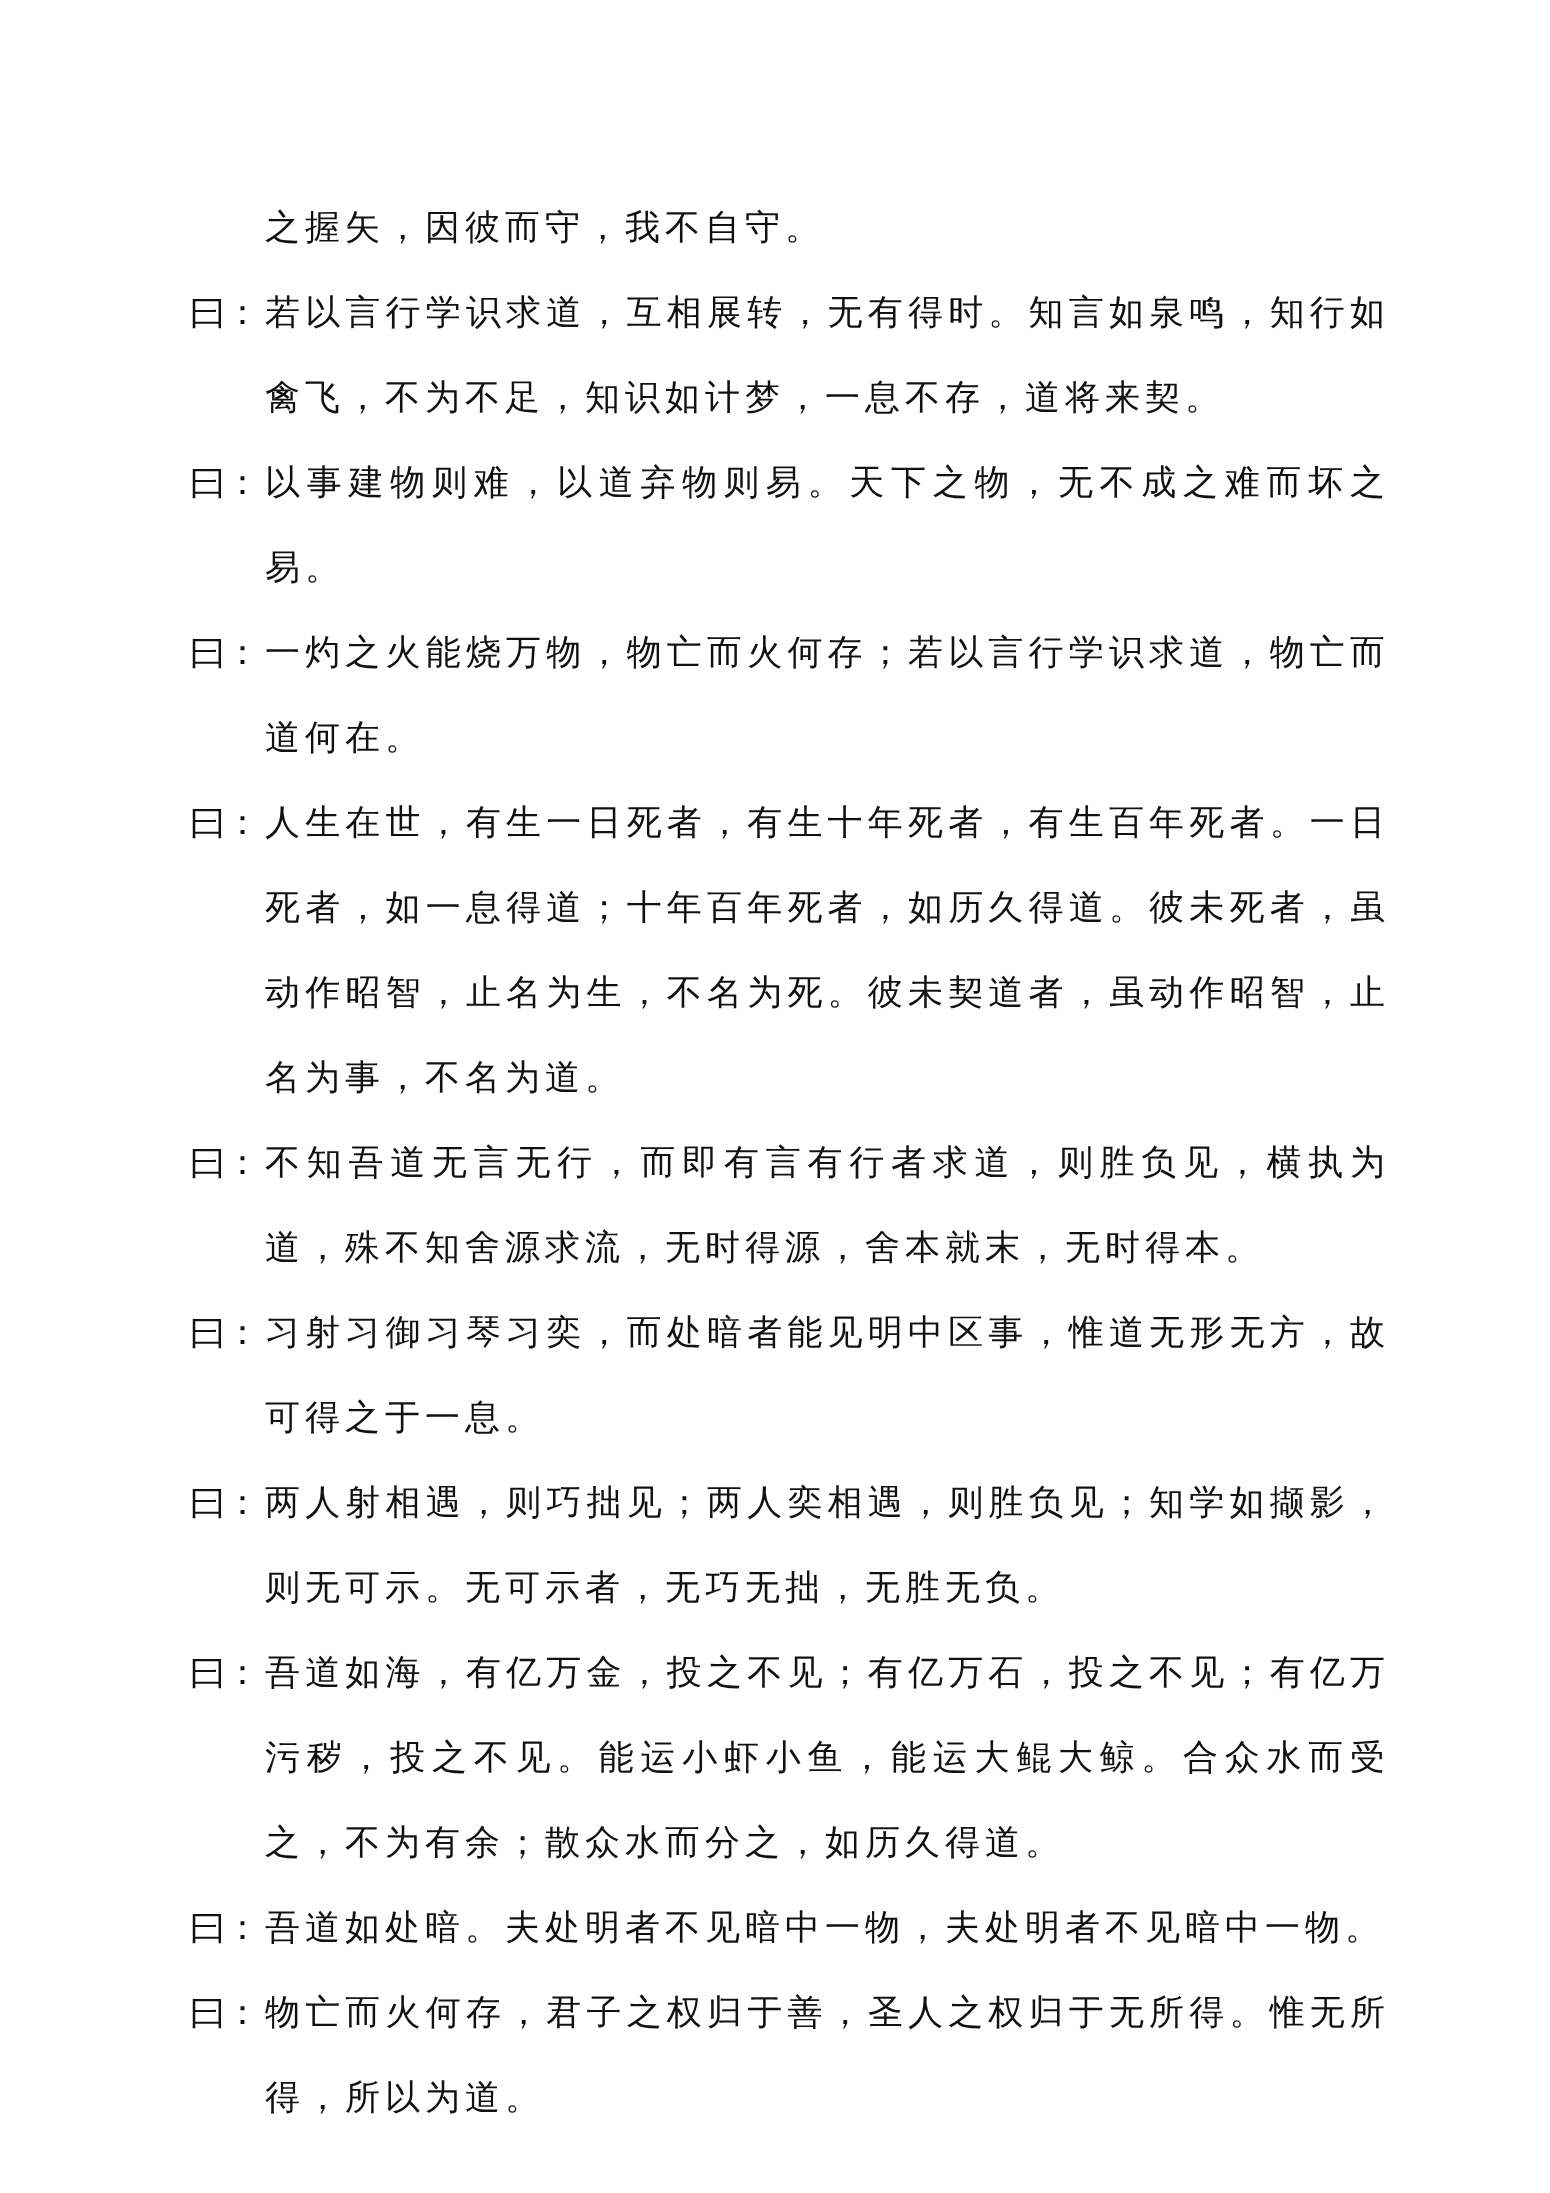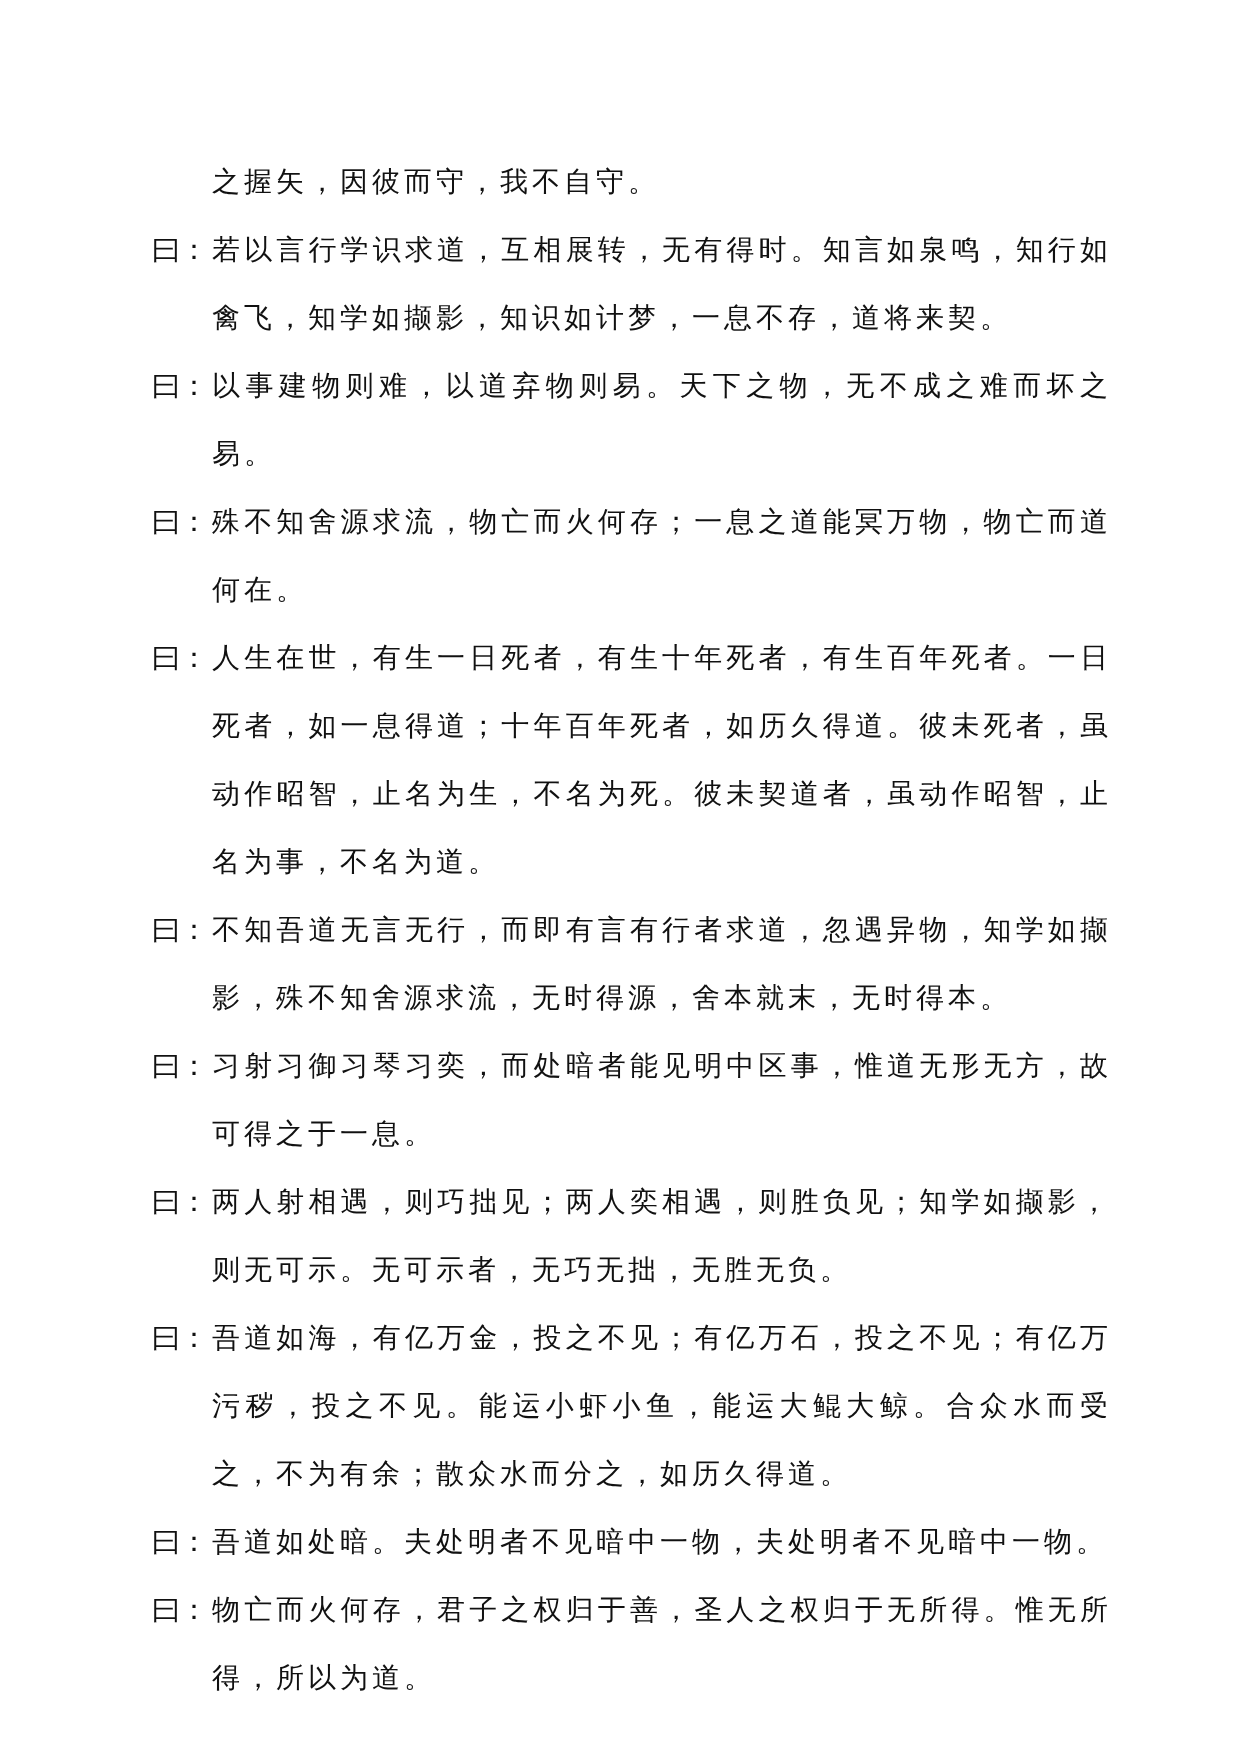--- a/index.html
+++ b/index.html
@@ -45,37 +45,37 @@
   </style>
 </head>
 <body>
 
 <div class="page">
   <p class="para">
     <span class="text">之握矢，因彼而守，我不自守。</span>
   </p>
   <p class="para">
     <span class="label">曰：</span>
-    <span class="text">若以言行学识求道，互相展转，无有得时。知言如泉鸣，知行如禽飞，知学如撷影，知识如计梦，一息不存，道将来契。</span>
+    <span class="text">若以言行学识求道，互相展转，无有得时。知言如泉鸣，知行如禽飞，不为不足，知识如计梦，一息不存，道将来契。</span>
   </p>
   <p class="para">
     <span class="label">曰：</span>
     <span class="text">以事建物则难，以道弃物则易。天下之物，无不成之难而坏之易。</span>
   </p>
   <p class="para">
     <span class="label">曰：</span>
-    <span class="text">殊不知舍源求流，物亡而火何存；一息之道能冥万物，物亡而道何在。</span>
+    <span class="text">一灼之火能烧万物，物亡而火何存；若以言行学识求道，物亡而道何在。</span>
   </p>
   <p class="para">
     <span class="label">曰：</span>
     <span class="text">人生在世，有生一日死者，有生十年死者，有生百年死者。一日死者，如一息得道；十年百年死者，如历久得道。彼未死者，虽动作昭智，止名为生，不名为死。彼未契道者，虽动作昭智，止名为事，不名为道。</span>
   </p>
   <p class="para">
     <span class="label">曰：</span>
-    <span class="text">不知吾道无言无行，而即有言有行者求道，忽遇异物，知学如撷影，殊不知舍源求流，无时得源，舍本就末，无时得本。</span>
+    <span class="text">不知吾道无言无行，而即有言有行者求道，则胜负见，横执为道，殊不知舍源求流，无时得源，舍本就末，无时得本。</span>
   </p>
   <p class="para">
     <span class="label">曰：</span>
     <span class="text">习射习御习琴习奕，而处暗者能见明中区事，惟道无形无方，故可得之于一息。</span>
   </p>
   <p class="para">
     <span class="label">曰：</span>
     <span class="text">两人射相遇，则巧拙见；两人奕相遇，则胜负见；知学如撷影，则无可示。无可示者，无巧无拙，无胜无负。</span>
   </p>
   <p class="para">

